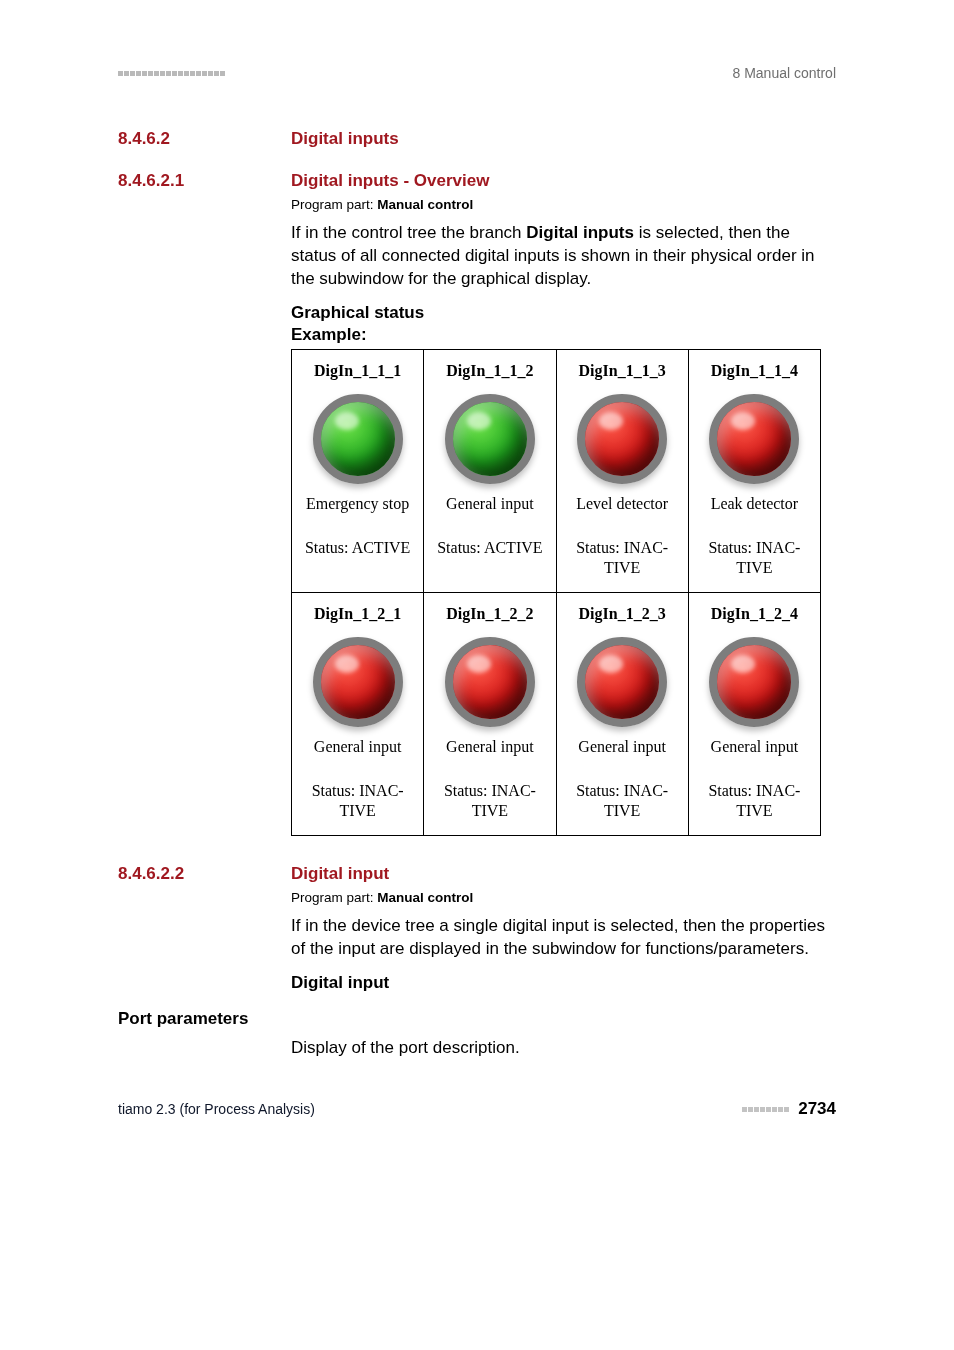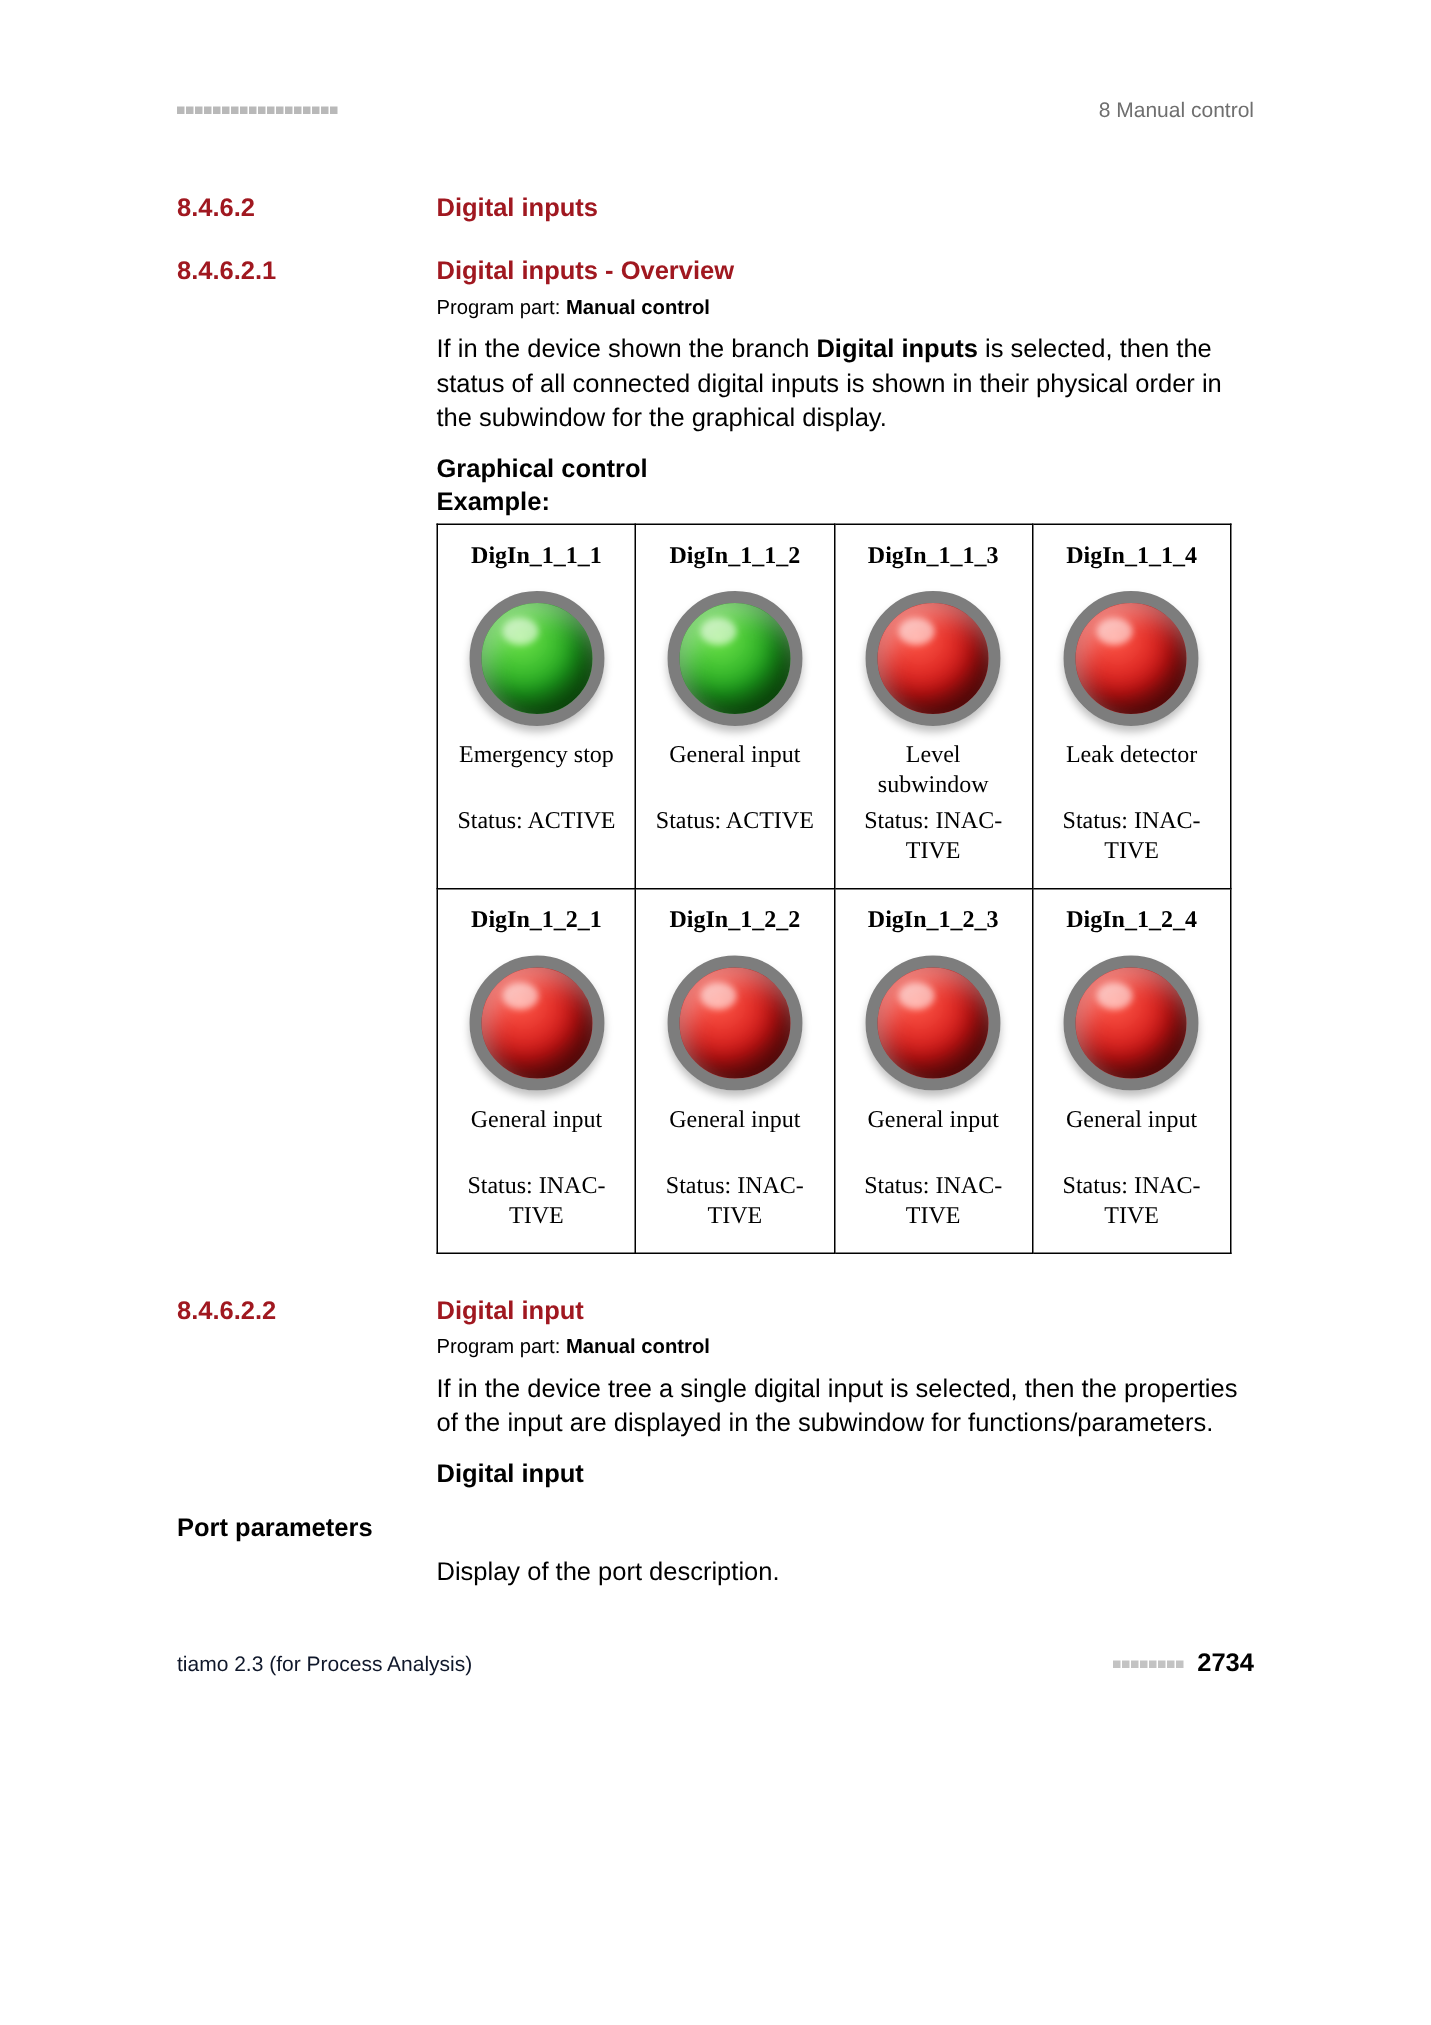--- a/index.html
+++ b/index.html
@@ -203,23 +203,23 @@
   <div class="section-row">
     <div class="numcol h-red" style="width:173px">8.4.6.2.1</div>
     <div class="h-title h-red">Digital inputs - Overview</div>
   </div>
 
   <div class="content">
     <div class="prog">
       <span>Program part: </span><span class="b">Manual control</span>
     </div>
     <div class="para">
-      <span>If in the device shown the branch </span><span class="b">Digital inputs</span><span> is selected, then the status of all connected digital inputs is shown in their physical order in the sub­window for the graphical display.</span>
-    </div>
-    <div class="sub-head">Graphical control</div>
+      <span>If in the control tree the branch </span><span class="b">Digital inputs</span><span> is selected, then the status of all connected digital inputs is shown in their physical order in the sub­window for the graphical display.</span>
+    </div>
+    <div class="sub-head">Graphical status</div>
     <div class="b" style="font-size:17px;">Example:</div>
   </div>
 
   <table class="dtable">
     <tbody>
         <tr>
       <td>
             <div class="cell-inner">
         <div class="cell-head">DigIn_1_1_1</div>
         <div class="led-wrap">
@@ -238,21 +238,21 @@
         <div class="desc">General input</div>
         <div class="stat">Status: ACTIVE</div>
       </div>
           </td>
       <td>
             <div class="cell-inner">
         <div class="cell-head">DigIn_1_1_3</div>
         <div class="led-wrap">
                 <div class="led red"></div>
               </div>
-        <div class="desc">Level subwindow</div>
+        <div class="desc">Level detector</div>
         <div class="stat">Status: INAC­TIVE</div>
       </div>
           </td>
       <td>
             <div class="cell-inner">
         <div class="cell-head">DigIn_1_1_4</div>
         <div class="led-wrap">
                 <div class="led red"></div>
               </div>
         <div class="desc">Leak detector</div>

